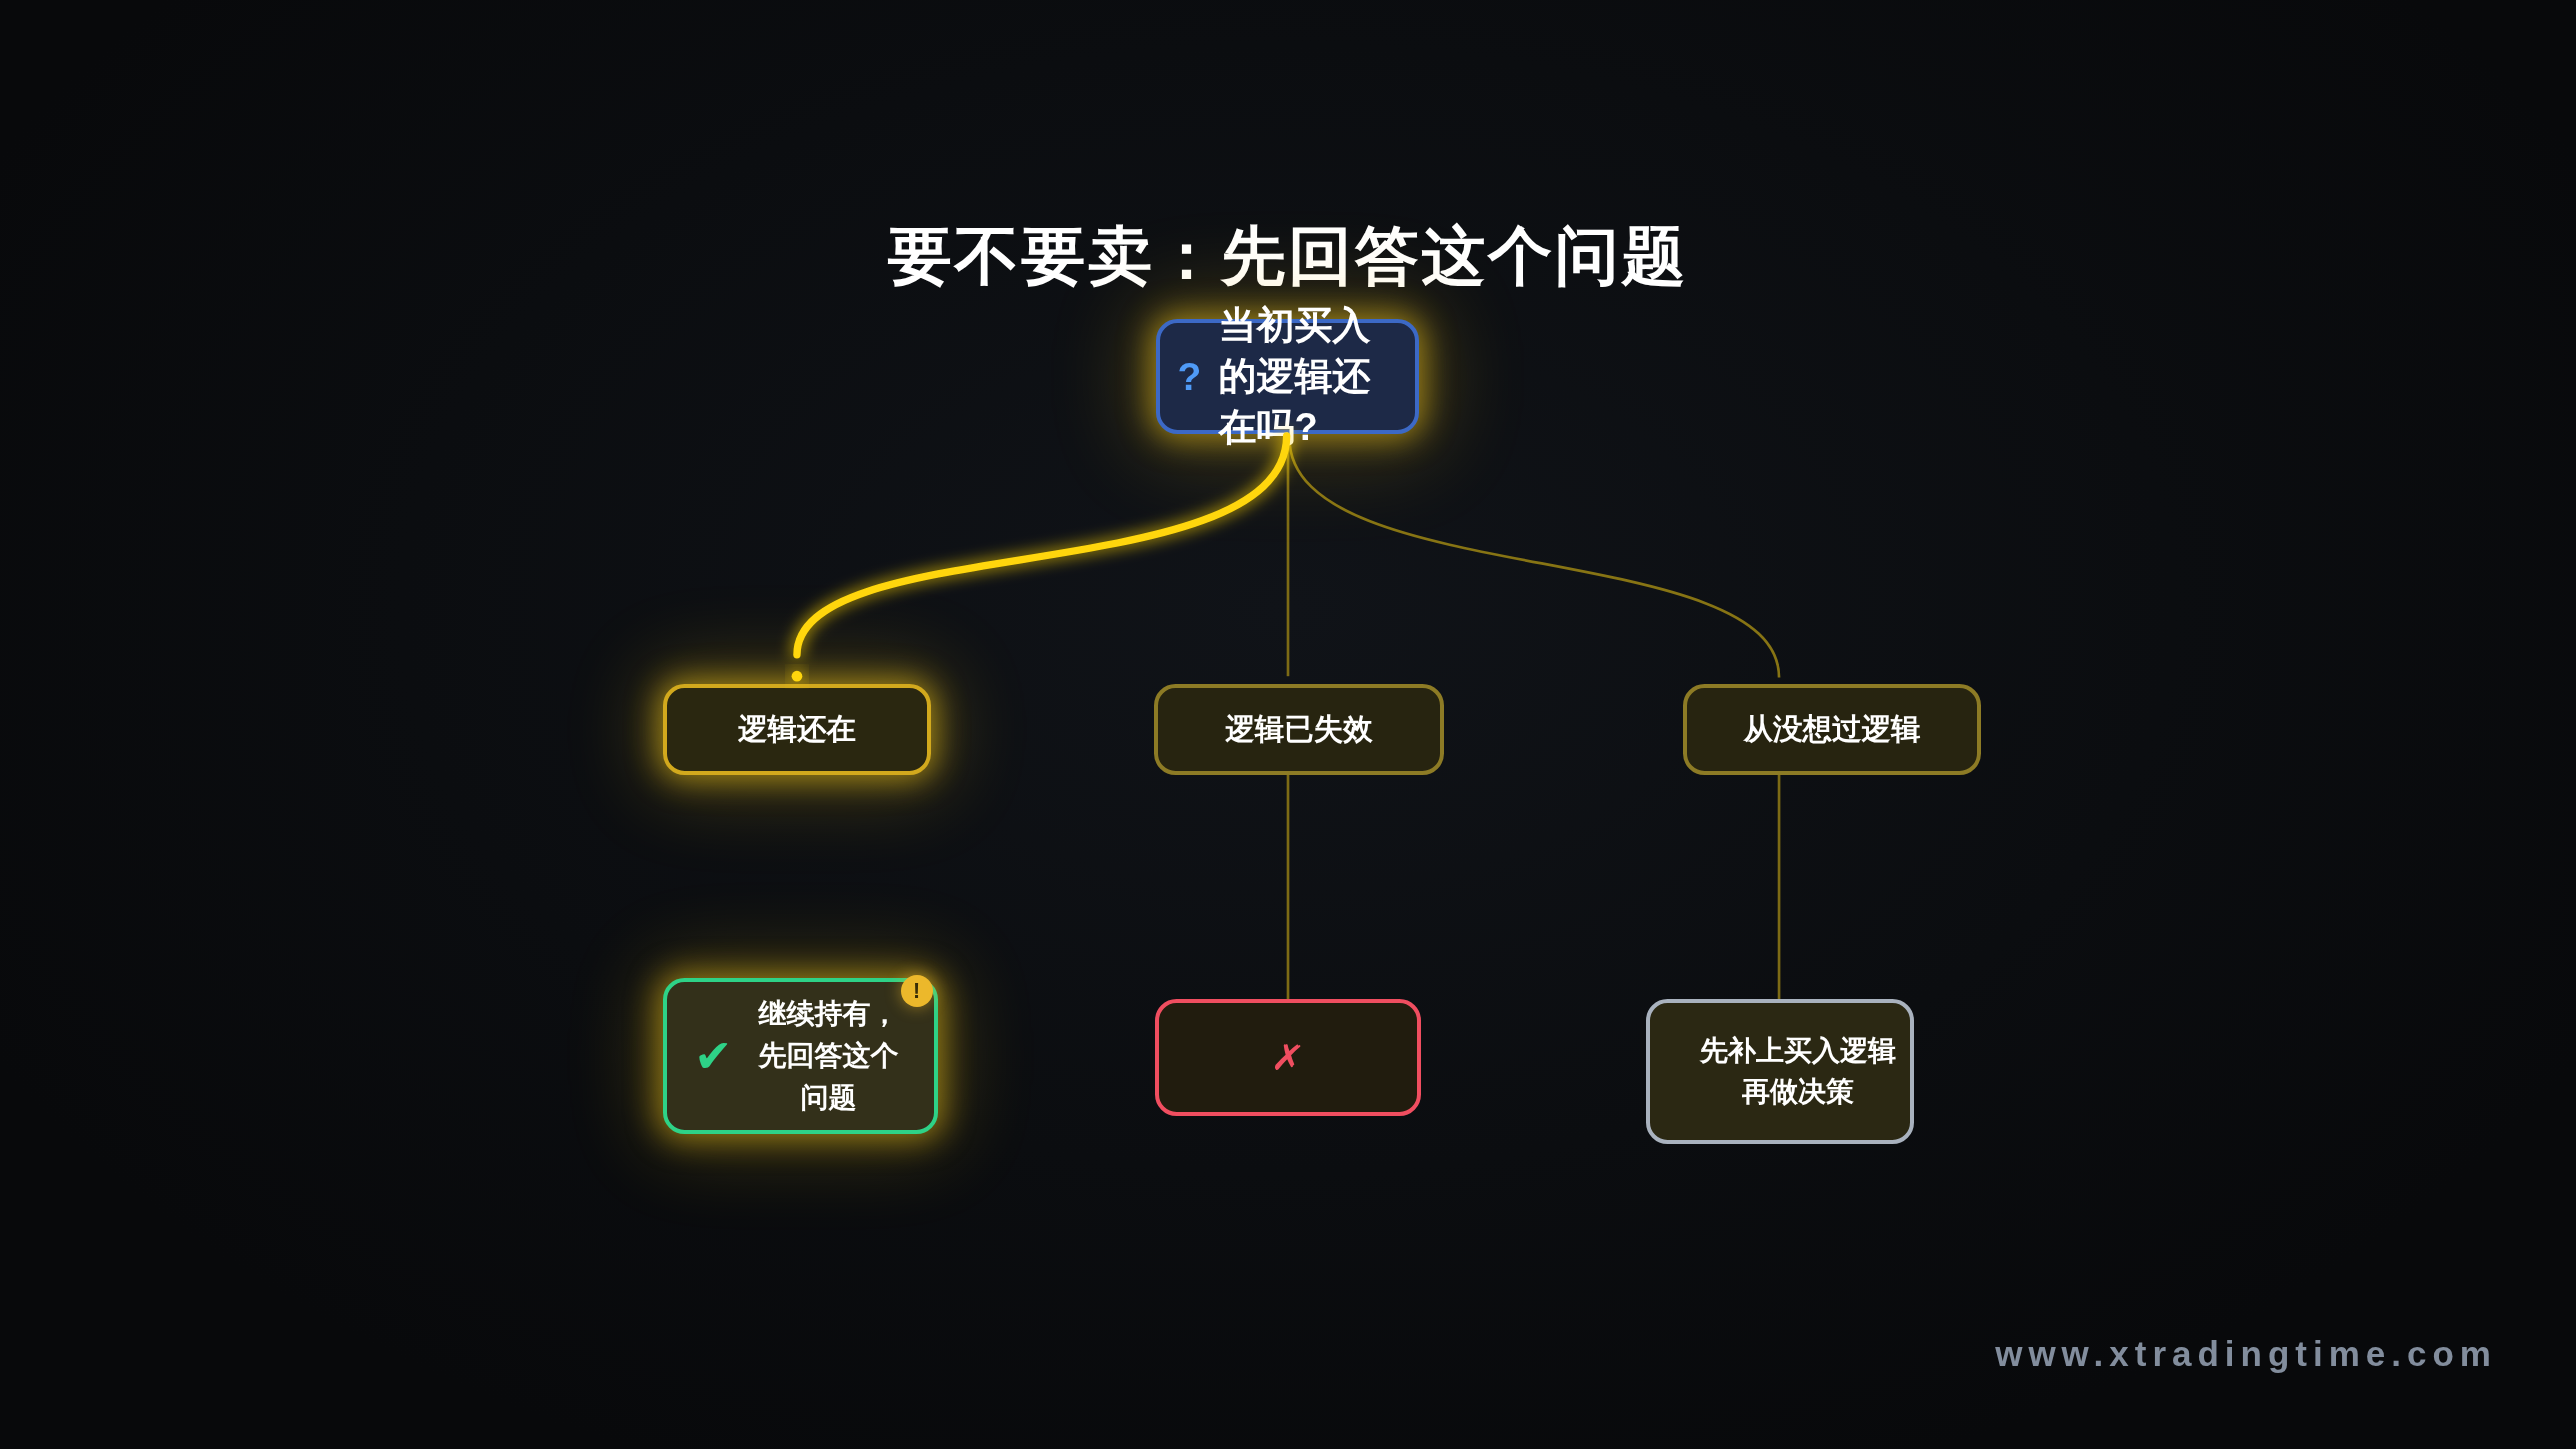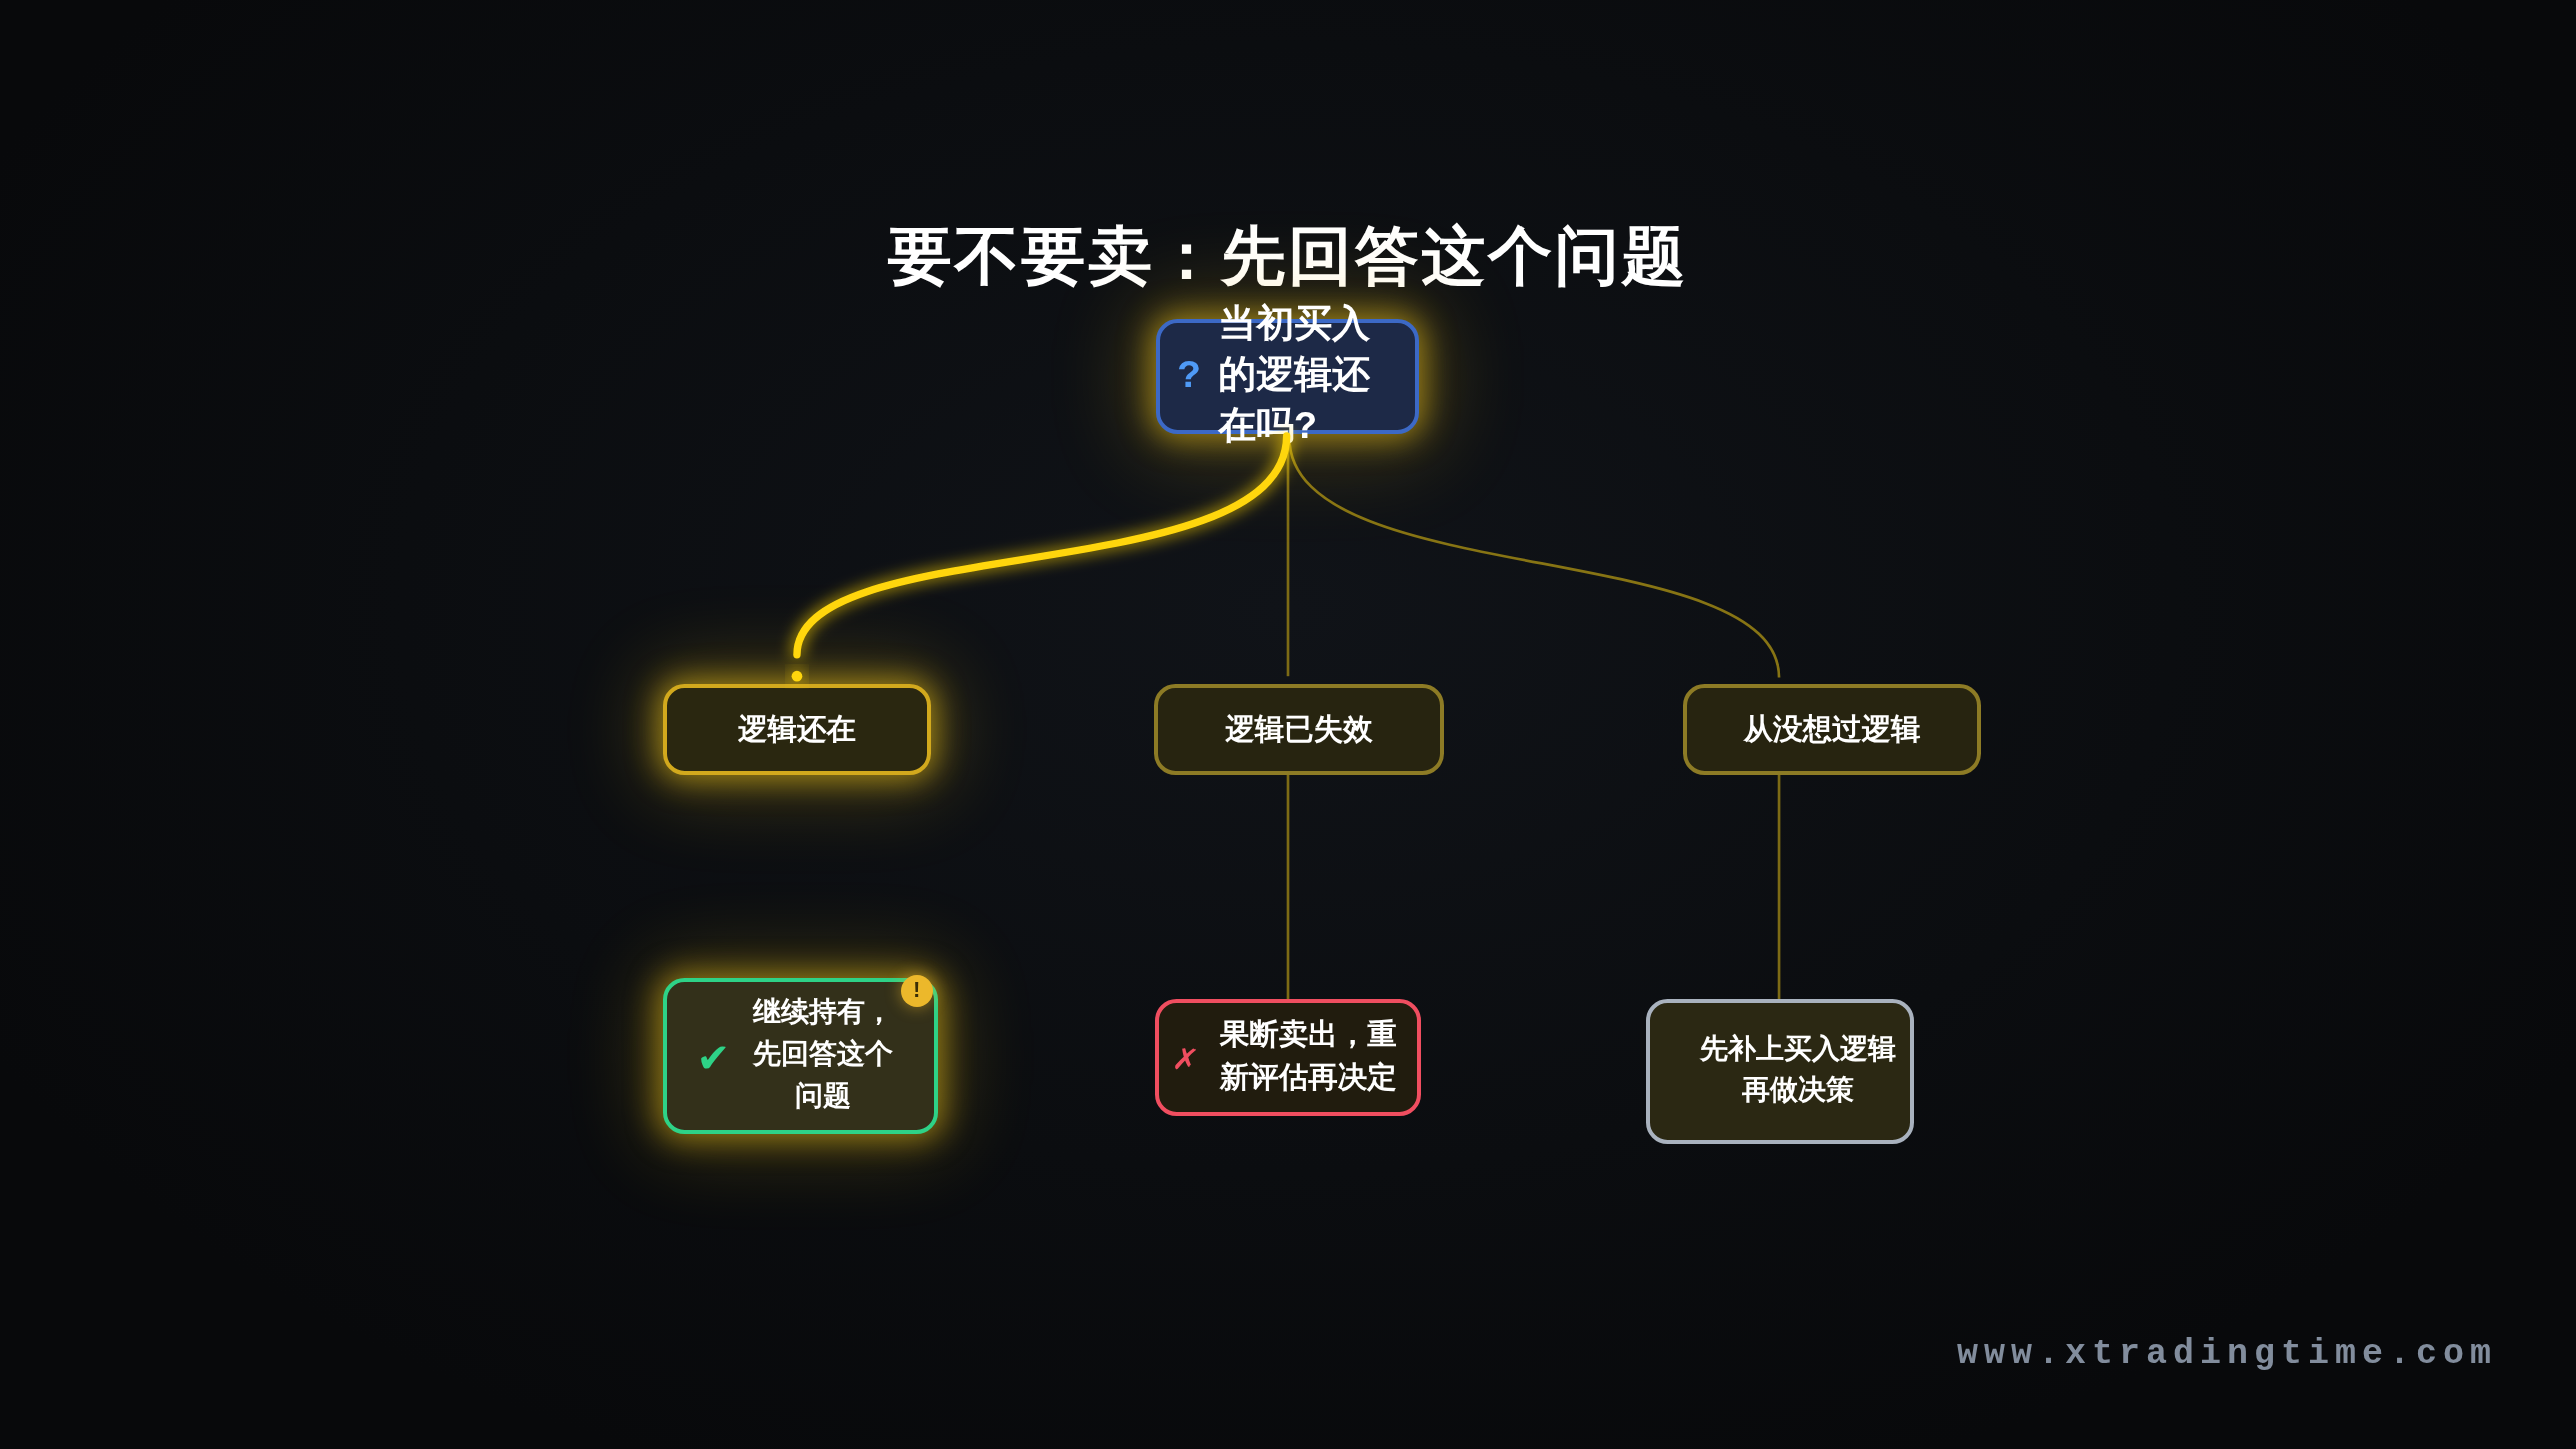--- a/index.html
+++ b/index.html
@@ -12,21 +12,20 @@
     height: 1449px;
     position: relative;
     overflow: hidden;
     font-family: "Liberation Sans", "DejaVu Sans", sans-serif;
     color: #ffffff;
   }
   .stage {
     position: absolute;
     inset: 0;
     background: radial-gradient(ellipse 1476px 939px at 50% 42%, #101318 0%, #0b0d10 60%, #08090b 100%);
-    font-family: Liberation Mono, monospace;
   }
   svg.connectors {
     position: absolute;
     left: 0; top: 0;
     width: 2576px;
     height: 1449px;
     pointer-events: none;
   }
   .under { z-index: 1; }
   .over { z-index: 3; }
@@ -216,21 +215,20 @@
     <span>从没想过逻辑</span>
   </div>
 
   <div class="node leaf leaf-hold">
     <span class="leaf-icon check-icon">✔</span>
     <span class="leaf-label">继续持有，先回答这个问题</span>
     <span class="badge">!</span>
   </div>
   <div class="node leaf leaf-sell">
     <span class="leaf-icon cross-icon">✗</span>
-    <span class="leaf-label">果断卖出，重新评估再决定</span>
   </div>
   <div class="node leaf leaf-think">
     <span class="leaf-label">先补上买入逻辑再做决策</span>
   </div>
 
   <div class="watermark">www.xtradingtime.com</div>
 
 </div>
 
 

